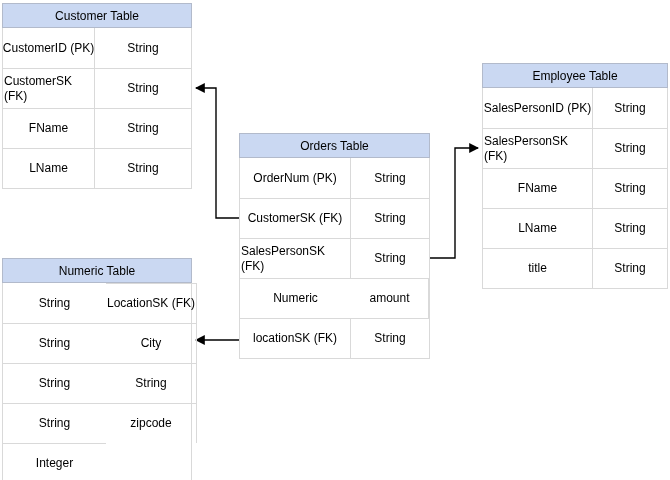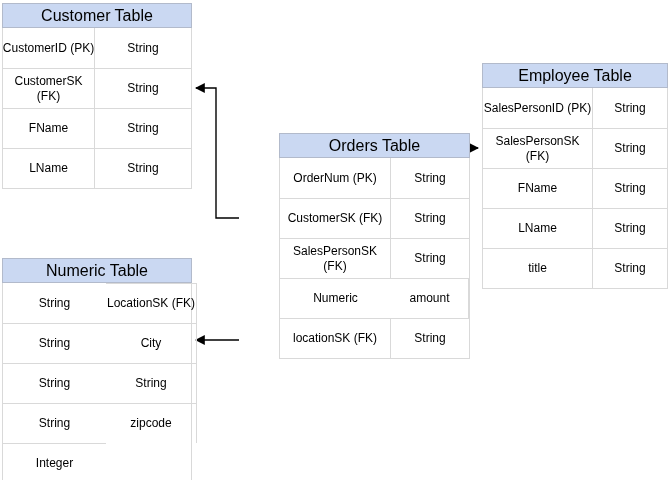--- a/index.html
+++ b/index.html
@@ -30,55 +30,54 @@
     box-sizing: border-box;
   }
   .er-header {
     box-sizing: border-box;
     height: 25px;
     background: var(--header-fill, #CAD8F2);
     border: 1px solid var(--header-border, #B2BACB);
     display: flex;
     align-items: center;
     justify-content: center;
-    font-size: 16px;
+    font-size: 12px;
     color: #000000;
   }
   .er-rows {
     box-sizing: border-box;
     display: grid;
     border: 1px solid var(--row-border, #D9D9D9);
     border-top: none;
     background: #ffffff;
   }
   .cell {
     box-sizing: border-box;
     height: 40px;
     display: flex;
     align-items: center;
     justify-content: center;
-    text-align: center;
     line-height: 1.22;
     padding: 0 1px;
     white-space: nowrap;
     overflow: visible;
   }
   .cell.wrap {
     white-space: normal;
   }
   .cell.c1 {
     border-right: 1px solid var(--row-border, #D9D9D9);
   }
   .er-rows .cell.rt {
     border-top: 1px solid var(--row-border, #D9D9D9);
   }
   
   .t-customer { left: 2px;   top: 3px;   width: 190px; }
   .t-customer .er-rows { grid-template-columns: 92px 1fr; }
-  .t-orders   { left: 239px; top: 133px; width: 191px; margin-left: 40px; }
+  .t-orders   { left: 239px; top: 133px; width: 191px; }
   .t-orders .er-rows { grid-template-columns: 111px 1fr; }
   .t-employee { left: 482px; top: 63px;  width: 186px; }
   .t-employee .er-rows { grid-template-columns: 110px 1fr; }
   .t-location { left: 2px;   top: 258px; width: 190px; }
   .t-location .er-rows { grid-template-columns: 103px 1fr; }
 </style>
 </head>
 <body>
 
 <div class="canvas">

